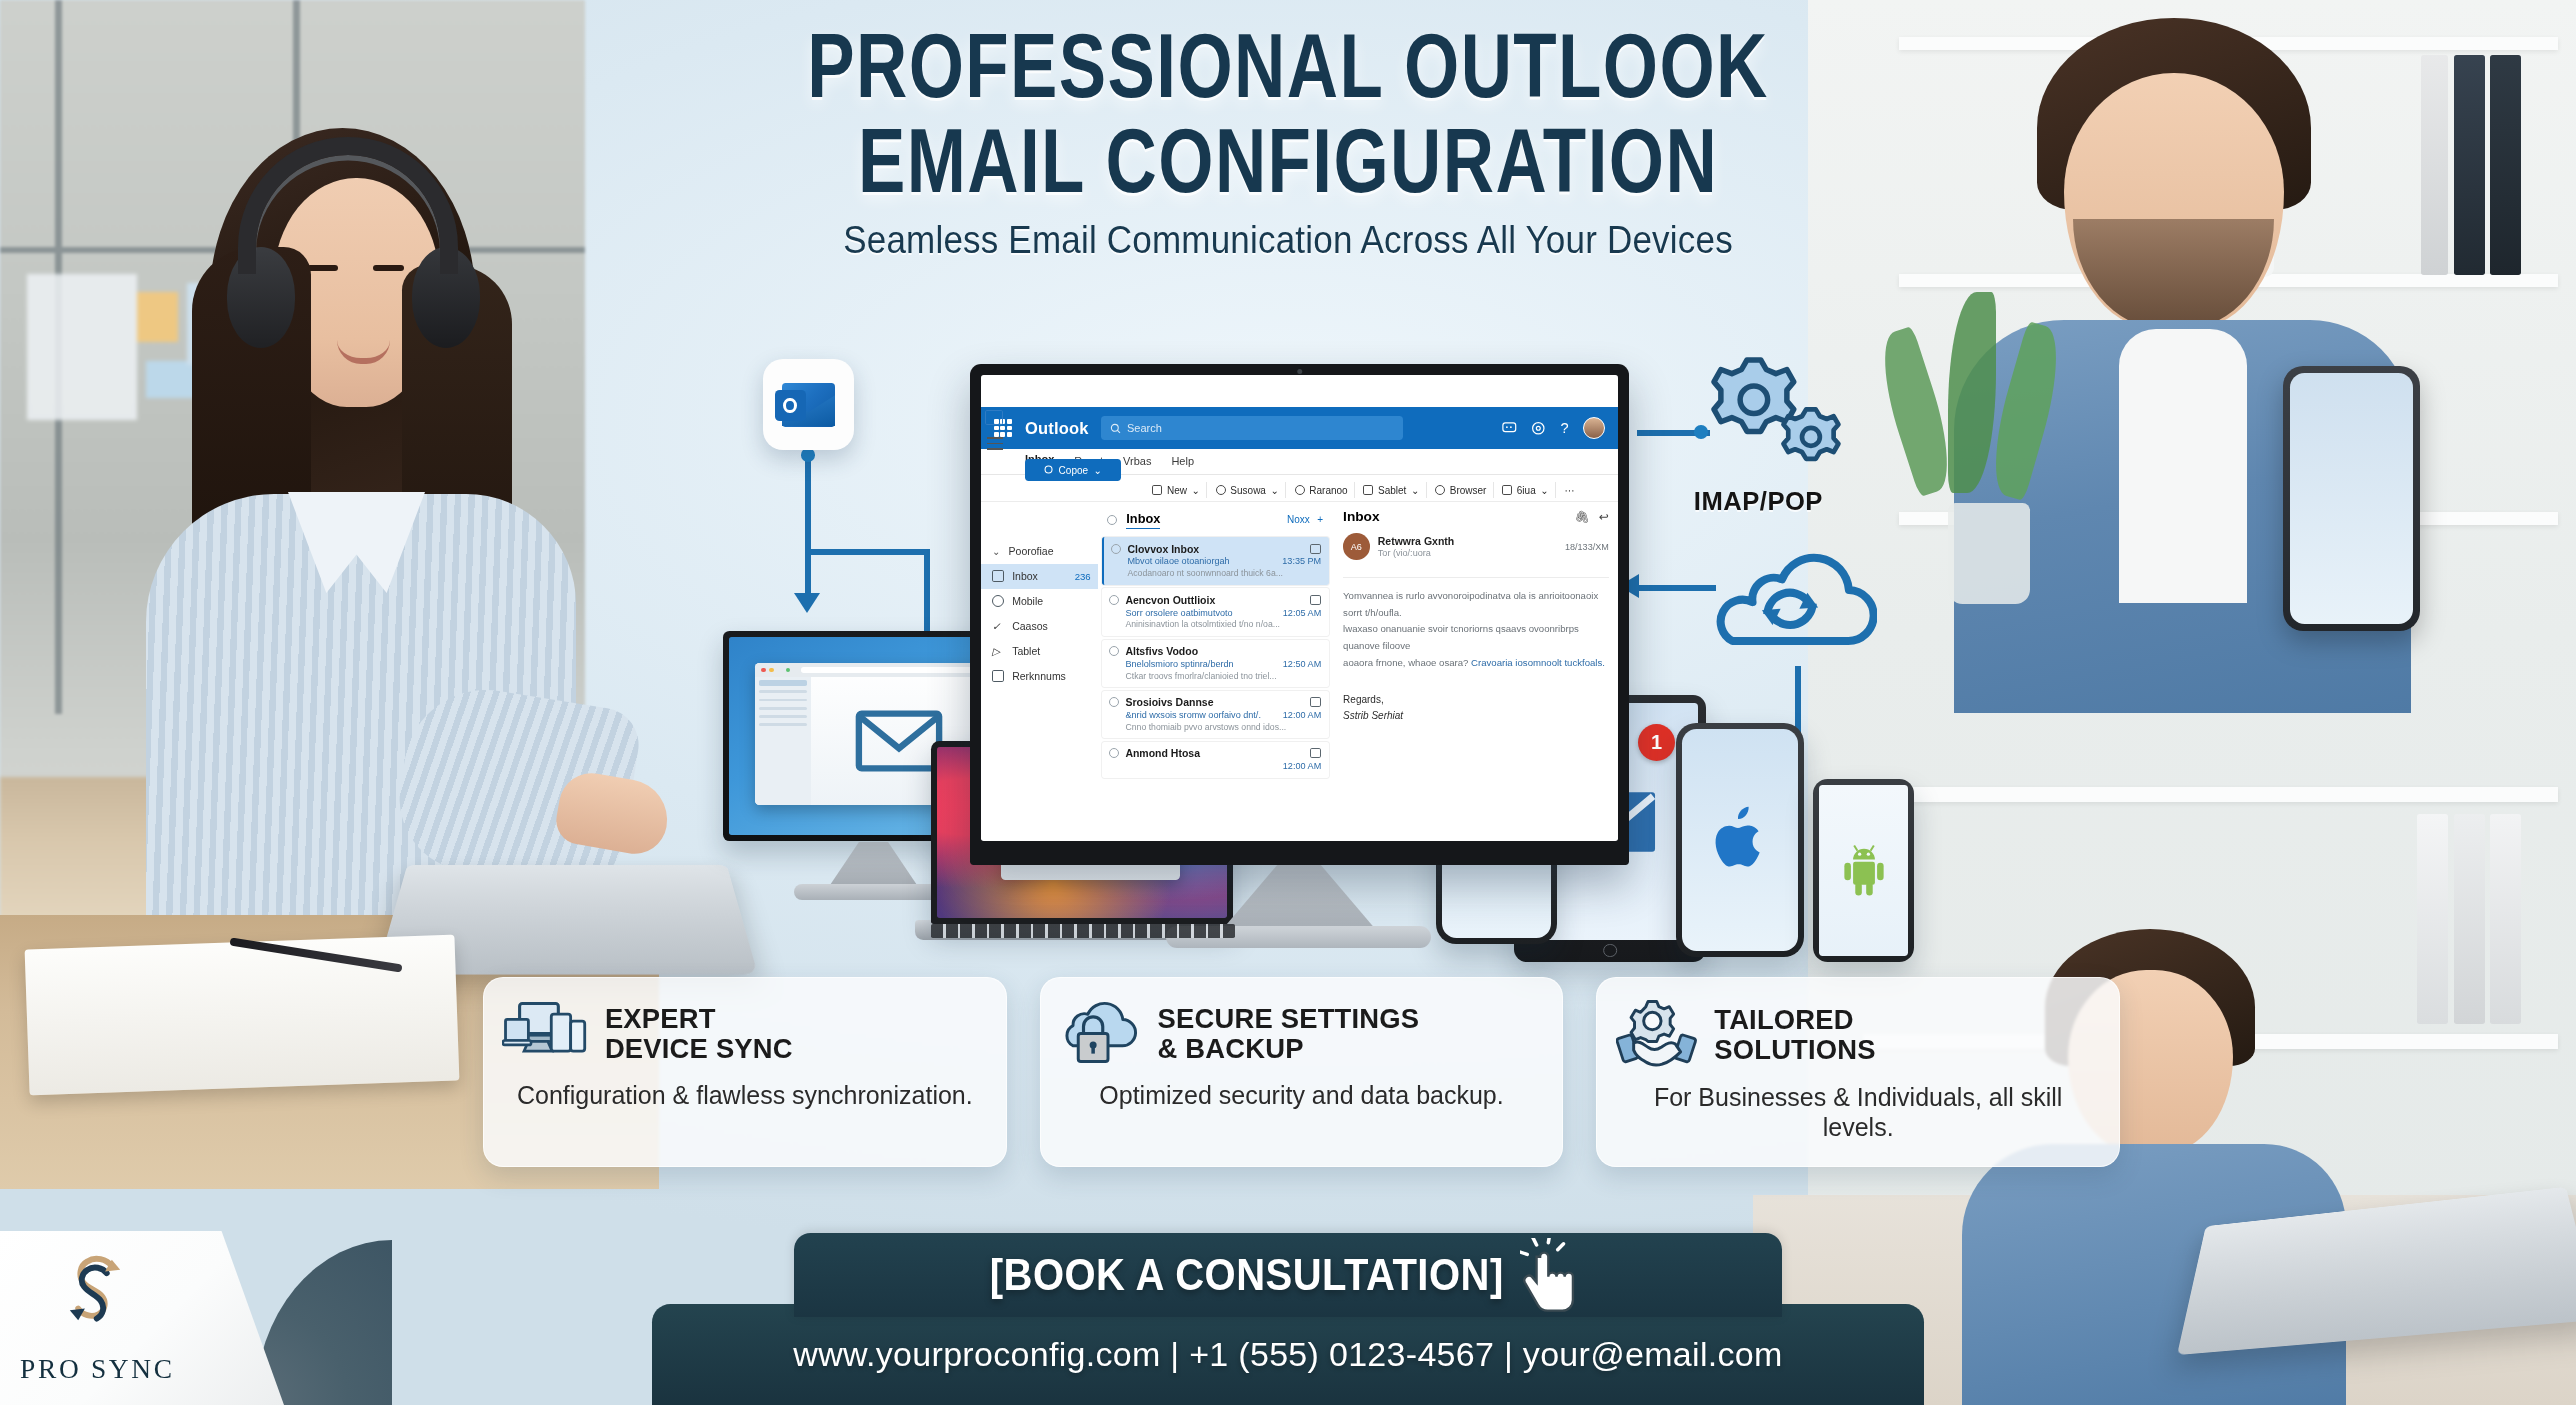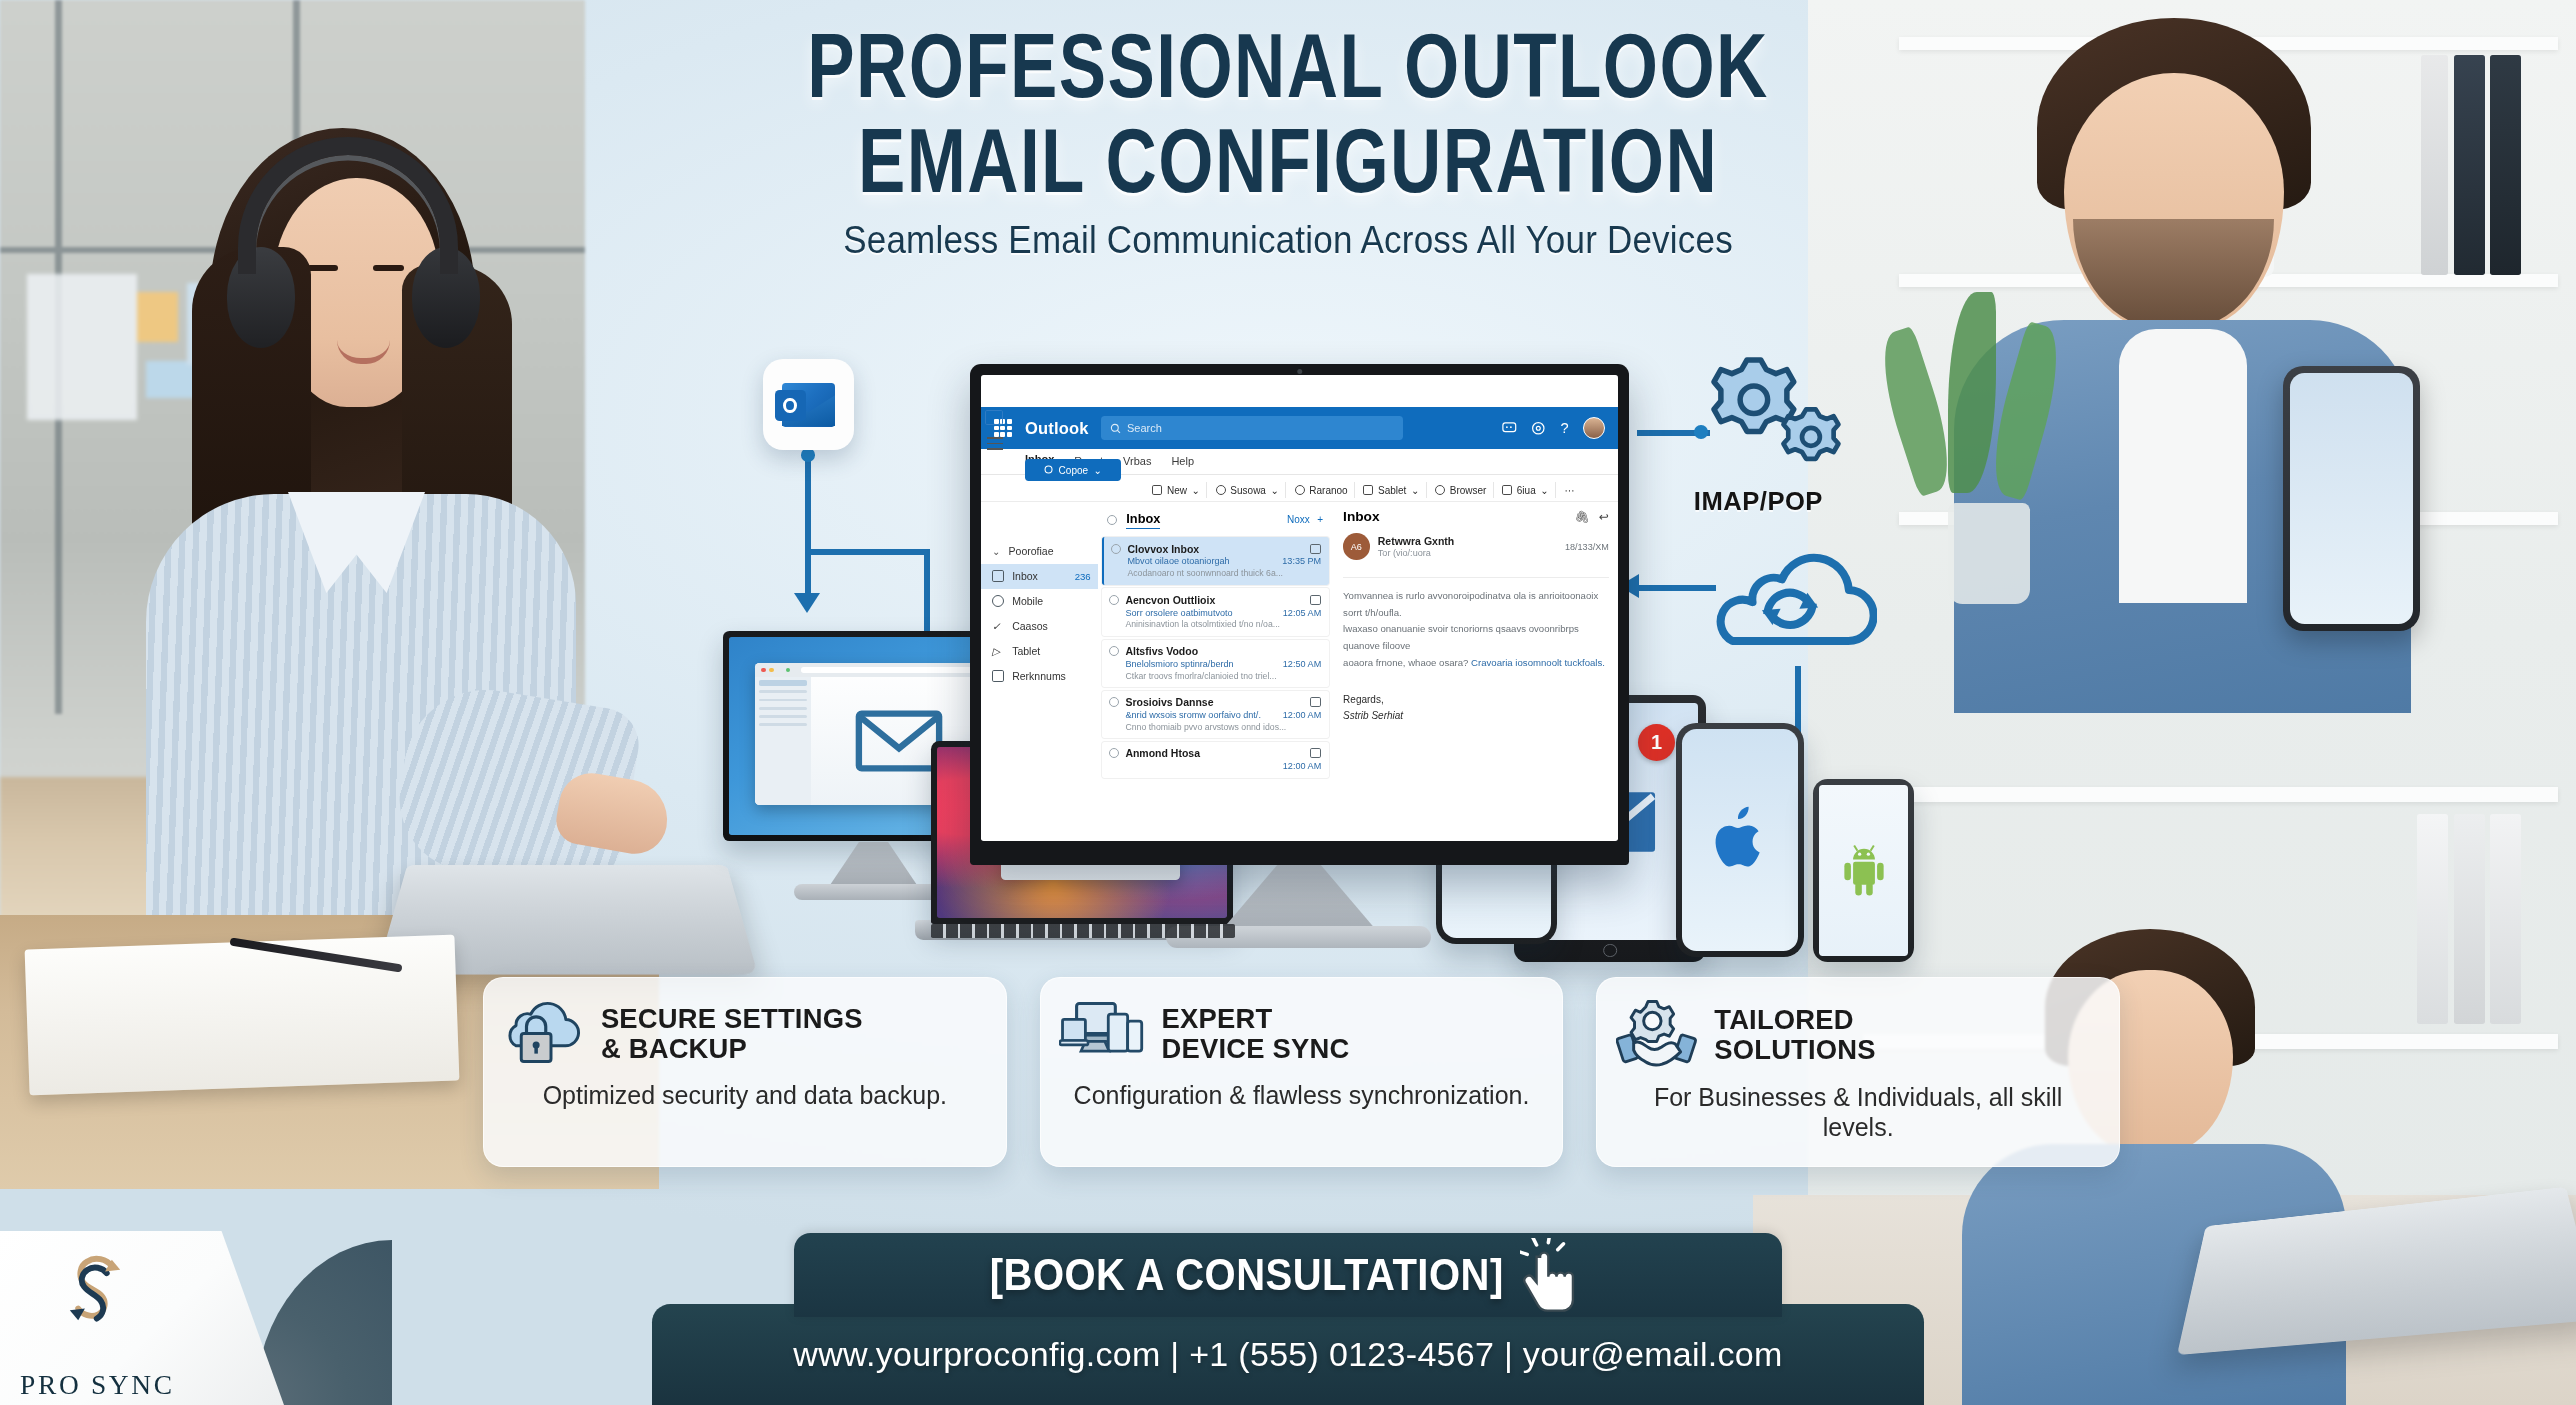--- a/index.html
+++ b/index.html
@@ -416,21 +416,21 @@
 
   
   .logo-corner{
     position:absolute; left:0; bottom:0; width:284px; height:174px; z-index:40;
     background:linear-gradient(135deg,#ffffff 0%,#fbfcfc 55%,#eceeef 100%);
     clip-path:polygon(0 0, 78% 0, 100% 100%, 0 100%);
     box-shadow:5.5px -5.5px 16.5px rgba(0,0,0,.12);
   }
   .logo-corner .mark{ position:absolute; left:53px; top:16.5px; width:84px; height:84px;}
   .logo-corner .name{
-    position:absolute; left:20px; bottom:4px; font-family:"Liberation Serif", serif;
+    position:absolute; left:20px; bottom:20px; font-family:"Liberation Serif", serif;
     font-size:27.4px; letter-spacing:2.7px; color:#14303f; font-weight:normal;
   }
   .corner-fold{
     position:absolute; left:209px; bottom:0; width:183px; height:174px; z-index:39;
     background:radial-gradient(circle at 20% 100%, #5b6d78 0%, #49606c 45%, #3d5564 100%);
     clip-path:ellipse(137px 165px at 100% 100%);
   }
 </style>
 </head>
 <body>
@@ -886,52 +886,52 @@
       </g>
       <polygon points="78,36 86,47 72,48" fill="#1d6fae"></polygon>
       <polygon points="52,60 44,49 58,48" fill="#1d6fae"></polygon>
     </svg>
   </div>
 
   <div class="cards">
 
     <div class="card">
       <div class="top">
-        <svg width="84" height="71" viewBox="0 0 96 80">
-          <path d="M16 54h56a15 15 0 0 0 1-30 21 21 0 0 0-40-6 13 13 0 0 0-17 13 13 13 0 0 0 0 23z" fill="#b9d8ef" stroke="#1f4460" stroke-width="3.4" stroke-linejoin="round"></path>
-          <rect x="22" y="40" width="34" height="32" rx="3" fill="#c9ccce" stroke="#1f4460" stroke-width="3.4"></rect>
-          <path d="M28 40v-8a11 11 0 0 1 22 0v8" fill="none" stroke="#1f4460" stroke-width="3.6"></path>
-          <circle cx="39" cy="53" r="4" fill="#1f4460"></circle>
-          <rect x="37" y="55" width="4" height="8" fill="#1f4460"></rect>
-        </svg>
-        <div class="ttl">
-          <div>SECURE SETTINGS</div>
-          <div>&amp; BACKUP</div>
-        </div>
-      </div>
-      <div class="dsc">Optimized security and data backup.</div>
-    </div>
-
-    <div class="card">
-      <div class="top">
         <svg width="88" height="71" viewBox="0 0 100 80">
           <rect x="20" y="6" width="44" height="34" rx="3" fill="#dce9f4" stroke="#234a68" stroke-width="3.5"></rect>
           <rect x="28" y="42" width="28" height="7" fill="#9fb6c6" stroke="#234a68" stroke-width="3"></rect>
           <path d="M30 49h22l5 11H25z" fill="#b4c6d3" stroke="#234a68" stroke-width="3"></path>
           <rect x="4" y="24" width="26" height="24" rx="2" fill="#cfe2f2" stroke="#234a68" stroke-width="3.2"></rect>
           <rect x="1" y="48" width="32" height="5" rx="2" fill="#dce9f4" stroke="#234a68" stroke-width="3"></rect>
           <rect x="56" y="18" width="22" height="42" rx="3" fill="#e2eef8" stroke="#234a68" stroke-width="3.2"></rect>
           <rect x="78" y="26" width="16" height="34" rx="3" fill="#eaf3fa" stroke="#234a68" stroke-width="3.2"></rect>
         </svg>
         <div class="ttl">
           <div>EXPERT</div>
           <div>DEVICE SYNC</div>
         </div>
       </div>
       <div class="dsc">Configuration &amp; flawless synchronization.</div>
+    </div>
+
+    <div class="card">
+      <div class="top">
+        <svg width="84" height="71" viewBox="0 0 96 80">
+          <path d="M16 54h56a15 15 0 0 0 1-30 21 21 0 0 0-40-6 13 13 0 0 0-17 13 13 13 0 0 0 0 23z" fill="#b9d8ef" stroke="#1f4460" stroke-width="3.4" stroke-linejoin="round"></path>
+          <rect x="22" y="40" width="34" height="32" rx="3" fill="#c9ccce" stroke="#1f4460" stroke-width="3.4"></rect>
+          <path d="M28 40v-8a11 11 0 0 1 22 0v8" fill="none" stroke="#1f4460" stroke-width="3.6"></path>
+          <circle cx="39" cy="53" r="4" fill="#1f4460"></circle>
+          <rect x="37" y="55" width="4" height="8" fill="#1f4460"></rect>
+        </svg>
+        <div class="ttl">
+          <div>SECURE SETTINGS</div>
+          <div>&amp; BACKUP</div>
+        </div>
+      </div>
+      <div class="dsc">Optimized security and data backup.</div>
     </div>
 
     <div class="card">
       <div class="top">
         <svg width="84" height="73" viewBox="0 0 96 84">
           <g fill="#d7e3ec" stroke="#1f3e57" stroke-width="3.4" stroke-linejoin="round">
             <path d="M34 10l2.5-6h10l2.5 6 6 2.5 6-2.5 5 8.5-4 5v7l4 5-5 8.5-6-2.5-6 2.5-2.5 6h-10L34 48l-6-2.5-6 2.5-5-8.5 4-5v-7l-4-5 5-8.5 6 2.5z"></path>
           </g>
           <circle cx="41.5" cy="26.5" r="10" fill="#f7fafc" stroke="#1f3e57" stroke-width="3.4"></circle>
           <rect x="4" y="44" width="18" height="28" rx="3" fill="#85b3d8" stroke="#1f3e57" stroke-width="3.2" transform="rotate(-18 13 58)"></rect>

